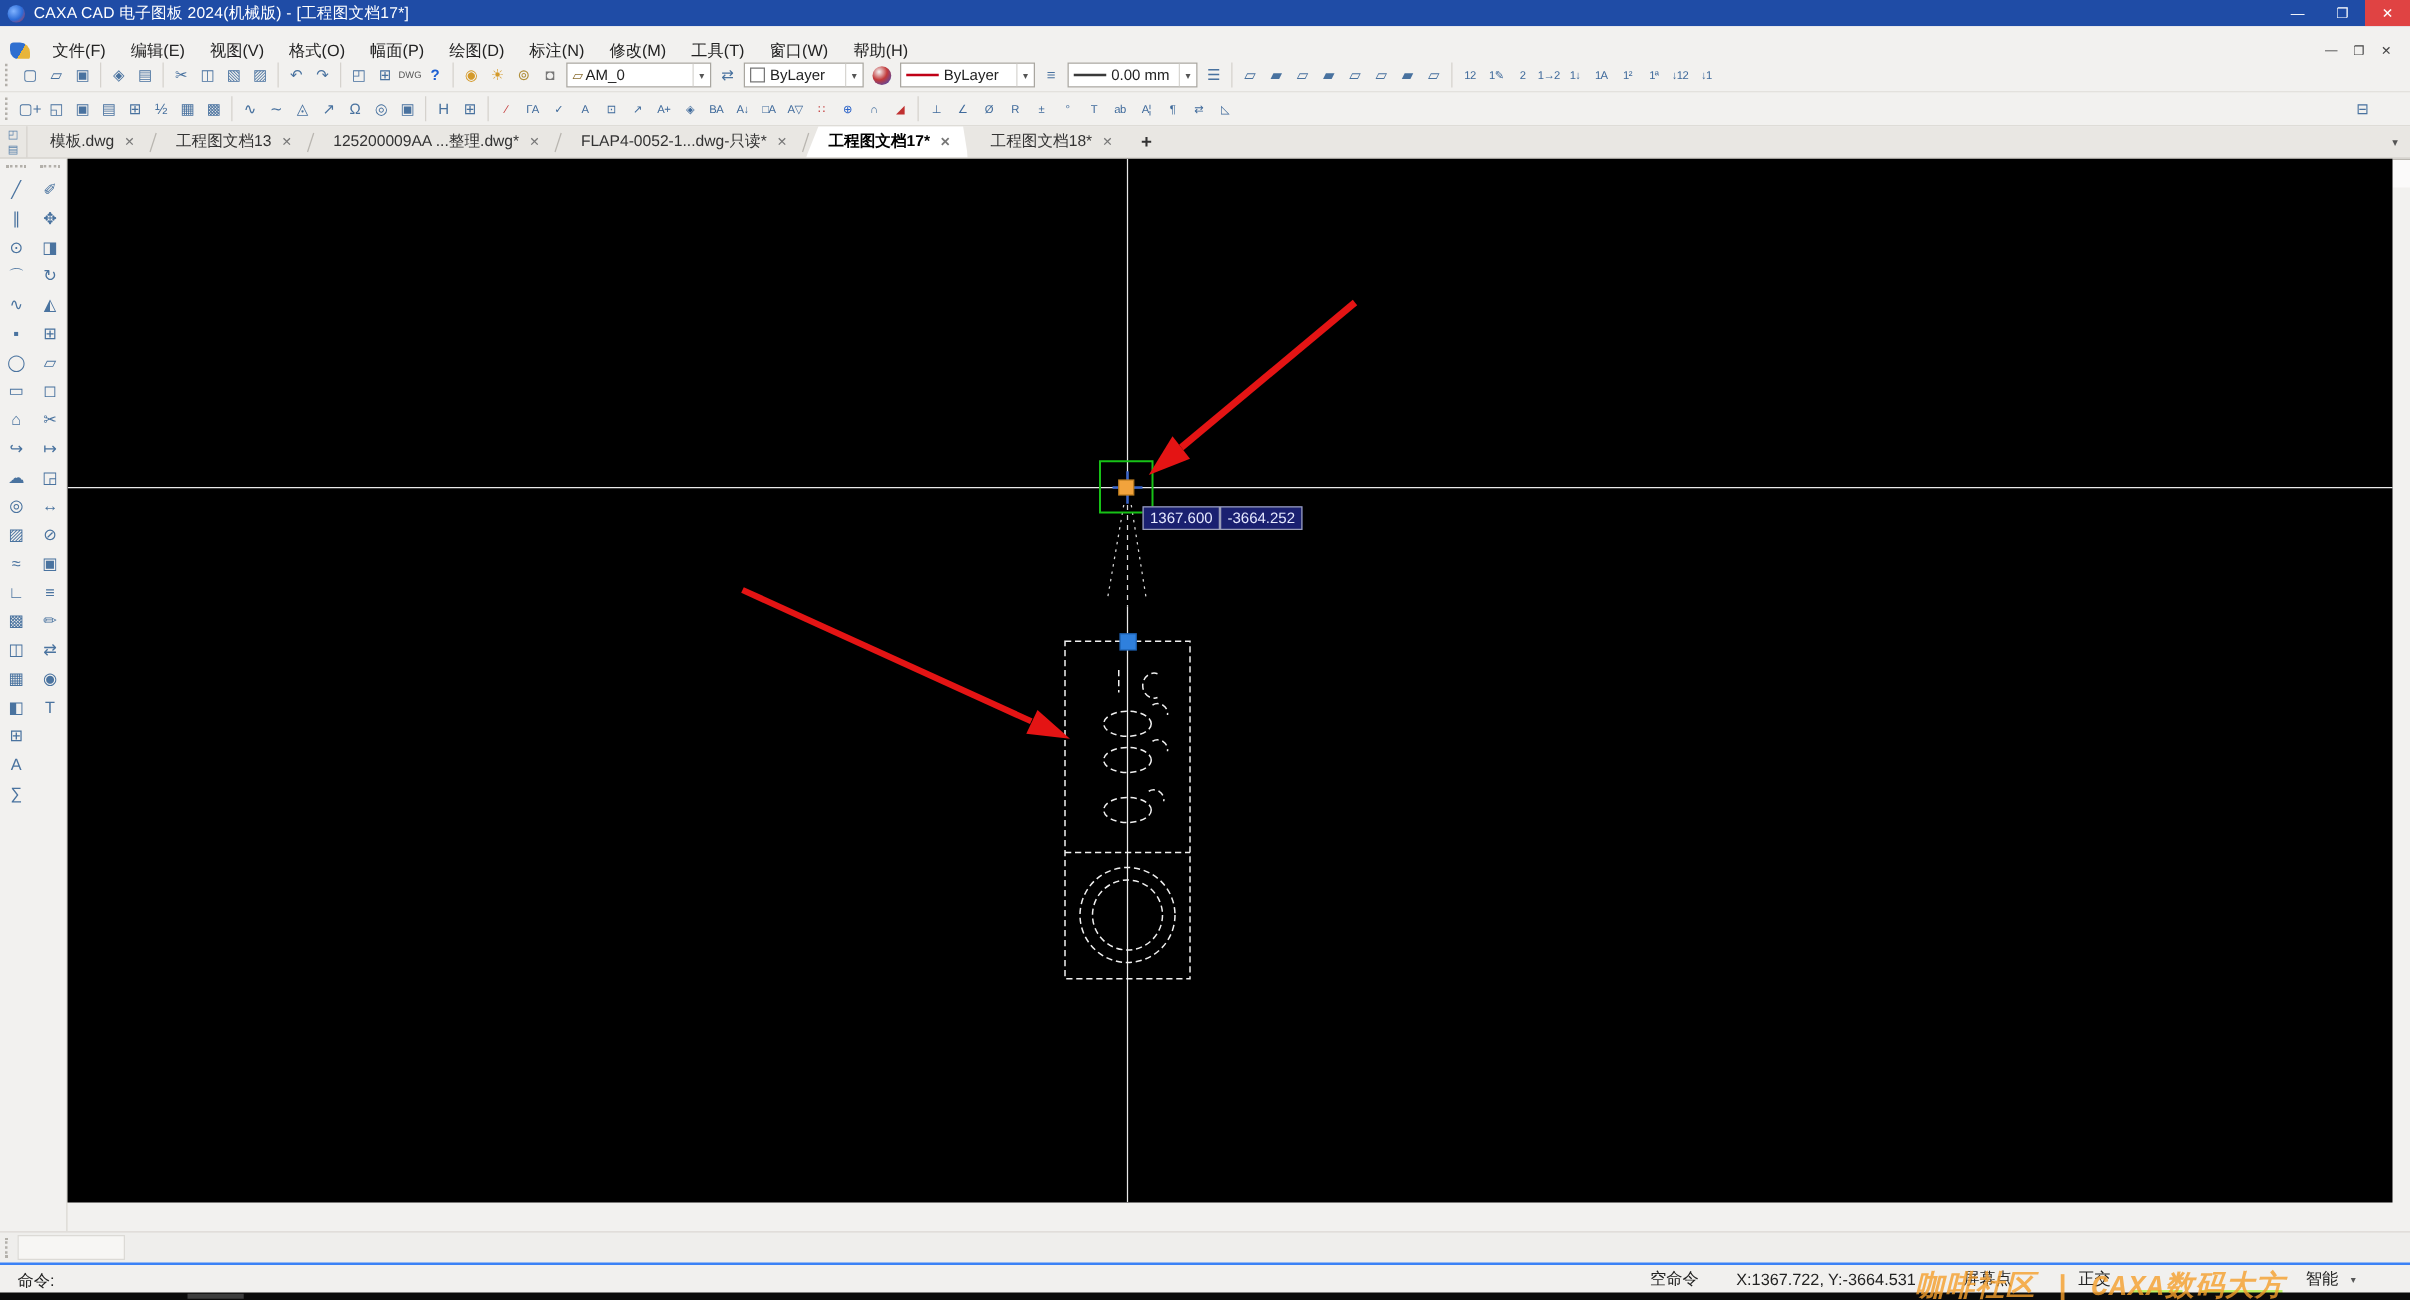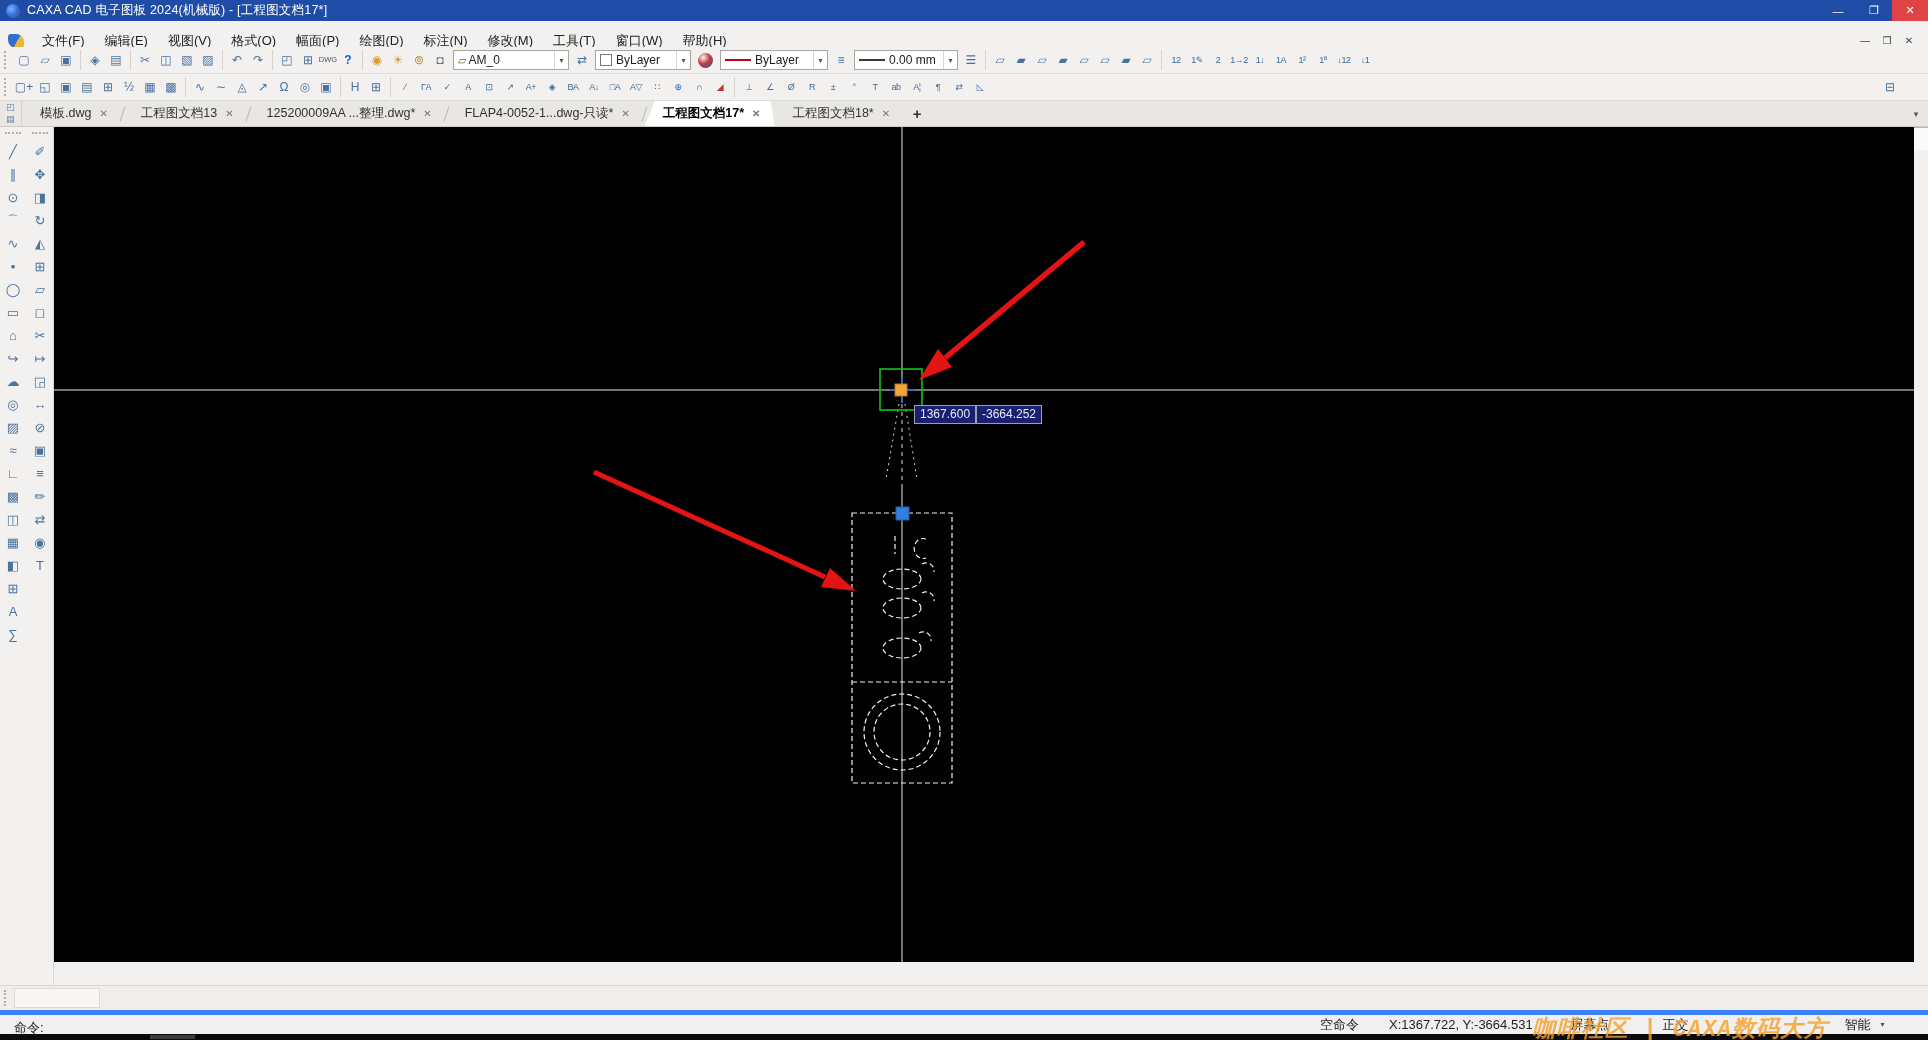--- a/index.html
+++ b/index.html
@@ -65,21 +65,21 @@
 
   
   .sheetbar { height:23px; background:#fbfafa; border-top:1px solid #b9b6b0; display:flex; align-items:center; }
   .navbtn { font-size:9px; color:#555; margin-right:10px; letter-spacing:-1px; }
   .model-tab { margin-left:10px; padding:1px 16px; font-size:12.5px; font-weight:bold; color:#000; background:#fff; border:1px solid #7a7a7a; border-top:none; clip-path:polygon(0 0, 100% 0, calc(100% - 8px) 100%, 8px 100%); }
 
   
   .cmdbar { position:absolute; left:0; top:985px; width:100%; height:25px; background:#efeeec; border-top:1px solid #dbd8d4; }
   .cmd-grip { position:absolute; left:4px; top:4px; width:4px; height:16px; border-left:2px dotted #b3b0aa; }
   .cmd-panel { position:absolute; left:14px; top:2px; width:86px; height:20px; background:#f7f6f4; border:1px solid #dcdad6; }
-  .statusbar { position:absolute; left:0; top:1010px; width:100%; height:24px; background:#f1f0ee; border-top:5px solid #3b82f6; font-size:13px; color:#222; }
+  .statusbar { position:absolute; left:0; top:1010px; width:100%; height:24px; background:#f1f0ee; border-top:2px solid #3b82f6; font-size:13px; color:#222; }
   .prompt { position:absolute; left:14px; top:4px; }
   .sb-right { position:absolute; left:1310px; right:0; top:0; height:100%; display:flex; align-items:center; }
   .sb-item { white-space:nowrap; }
   .toggle { padding:2px 7px; white-space:nowrap; }
   .toggle.pressed { background:#bef264;margin-top:40px; }
   .sb-caret { font-size:8px; color:#555; margin-left:3px; }
   .blackstrip { position:absolute; left:0; top:1034px; width:100%; height:6px; background:#0b0b0b; }
   .taskbar-chip { position:absolute; left:150px; top:1px; width:45px; height:4px; background:#3d3d3d; }
   .watermark { position:absolute; top:1013px; right:100px; font-size:23px; font-weight:bold; font-style:italic; color:#f59f2c; opacity:.8; letter-spacing:1px; z-index:50; pointer-events:none;font-family:Liberation Mono, monospace; }
 </style>

